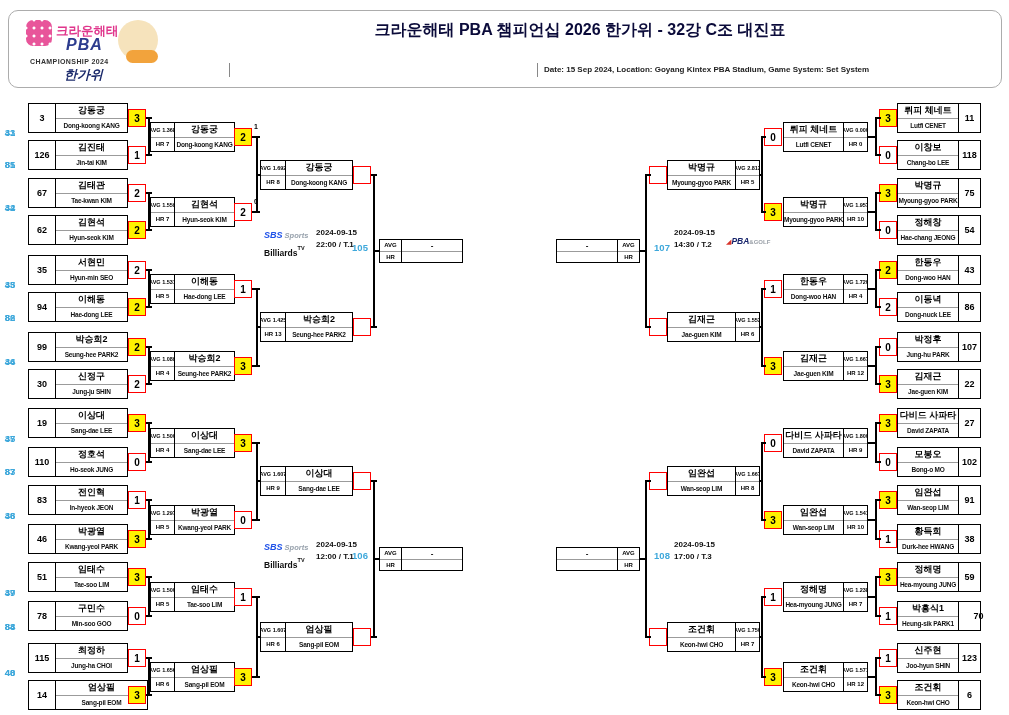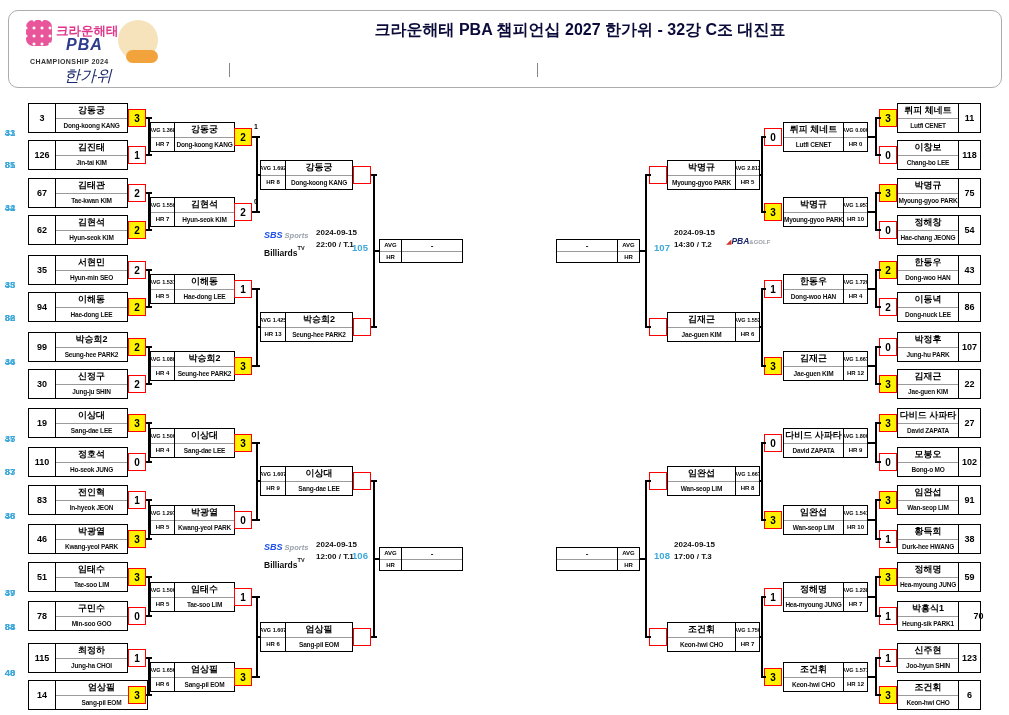--- a/index.html
+++ b/index.html
@@ -13,21 +13,21 @@
   .ko-info{left:236px;font-weight:600;}
   .en-info{left:544px;font-size:8px;font-weight:700;}
   
   .moon{position:absolute;left:118px;top:20px;width:40px;height:40px;border-radius:50%;background:#F6E3BC;}
   .cloud{position:absolute;left:126px;top:50px;width:32px;height:13px;border-radius:8px;background:#F2A33C;}
   .licon{position:absolute;left:26px;top:20px;width:26px;height:26px;background:#E8559A;border-radius:7px;
     background-image:radial-gradient(circle,#ffffff 1.2px,rgba(255,255,255,0) 1.8px);background-size:8px 8px;background-position:4px 4px;}
   .lt1{position:absolute;left:56px;top:23px;font-size:12.5px;font-weight:900;color:#E0368C;white-space:nowrap;}
   .lt2{position:absolute;left:66px;top:36px;font-size:16px;font-weight:900;font-style:italic;color:#2D3C8E;letter-spacing:1px;}
   .lt3{position:absolute;left:30px;top:58px;font-size:7px;font-weight:800;color:#333;letter-spacing:.4px;white-space:nowrap;}
-  .lt4{position:absolute;left:64px;top:66px;font-size:16px;font-weight:400;font-style:italic;color:#1B2A6B;}
+  .lt4{position:absolute;left:64px;top:66px;font-size:13px;font-weight:700;font-style:italic;color:#1B2A6B;}
   
   .bx{position:absolute;box-sizing:border-box;border:1px solid #000;background:#fff;display:flex;}
   .col{box-sizing:border-box;display:flex;flex-direction:column;overflow:hidden;}
   .grow{flex:1;}
   .r1,.r2{flex:1;display:flex;align-items:center;justify-content:center;font-weight:bold;white-space:nowrap;overflow:hidden;}
   .r1{border-bottom:1.5px solid #9B9B9B;}
   .ko{font-size:9px;}
   .en{font-size:6.5px;letter-spacing:-.2px;color:#111;}
   .avg{font-size:5.5px;}
   .hr{font-size:6px;}
@@ -51,23 +51,24 @@
   <div>
     <div class="moon"></div>
     <div class="cloud"></div>
     <div class="licon"></div>
     <div class="lt1">크라운해태</div>
     <div class="lt2">PBA</div>
     <div class="lt3">CHAMPIONSHIP 2024</div>
     <div class="lt4">한가위</div>
   </div>
 
-  <div class="title">크라운해태 PBA 챔피언십 2027 한가위 - 32강 C조 대진표</div>
+  <div class="title">크라운해태 PBA 챔피언십 2026 한가위 - 32강 C조 대진표</div>
   <div class="vsep" style="left:229px"></div>
   <div class="vsep" style="left:537px"></div>
+  <div class="info en-info">Date: 15 Sep 2024, Location: Goyang Kintex PBA Stadium, Game System: Set System</div>
 
   <div id="bracket">
       <div class="bx" style="left: 28px; top: 103px; width: 100px; height: 30px;">
         <div class="seedcol" style="width: 27px; border-right: 1px solid rgb(0, 0, 0);">3</div>
         <div class="col grow">
           <div class="r1 ko">강동궁</div>
           <div class="r2 en">Dong-koong KANG</div>
         </div>
       </div>
       <div class="sc win" style="left: 128px; top: 109px;">3</div>

